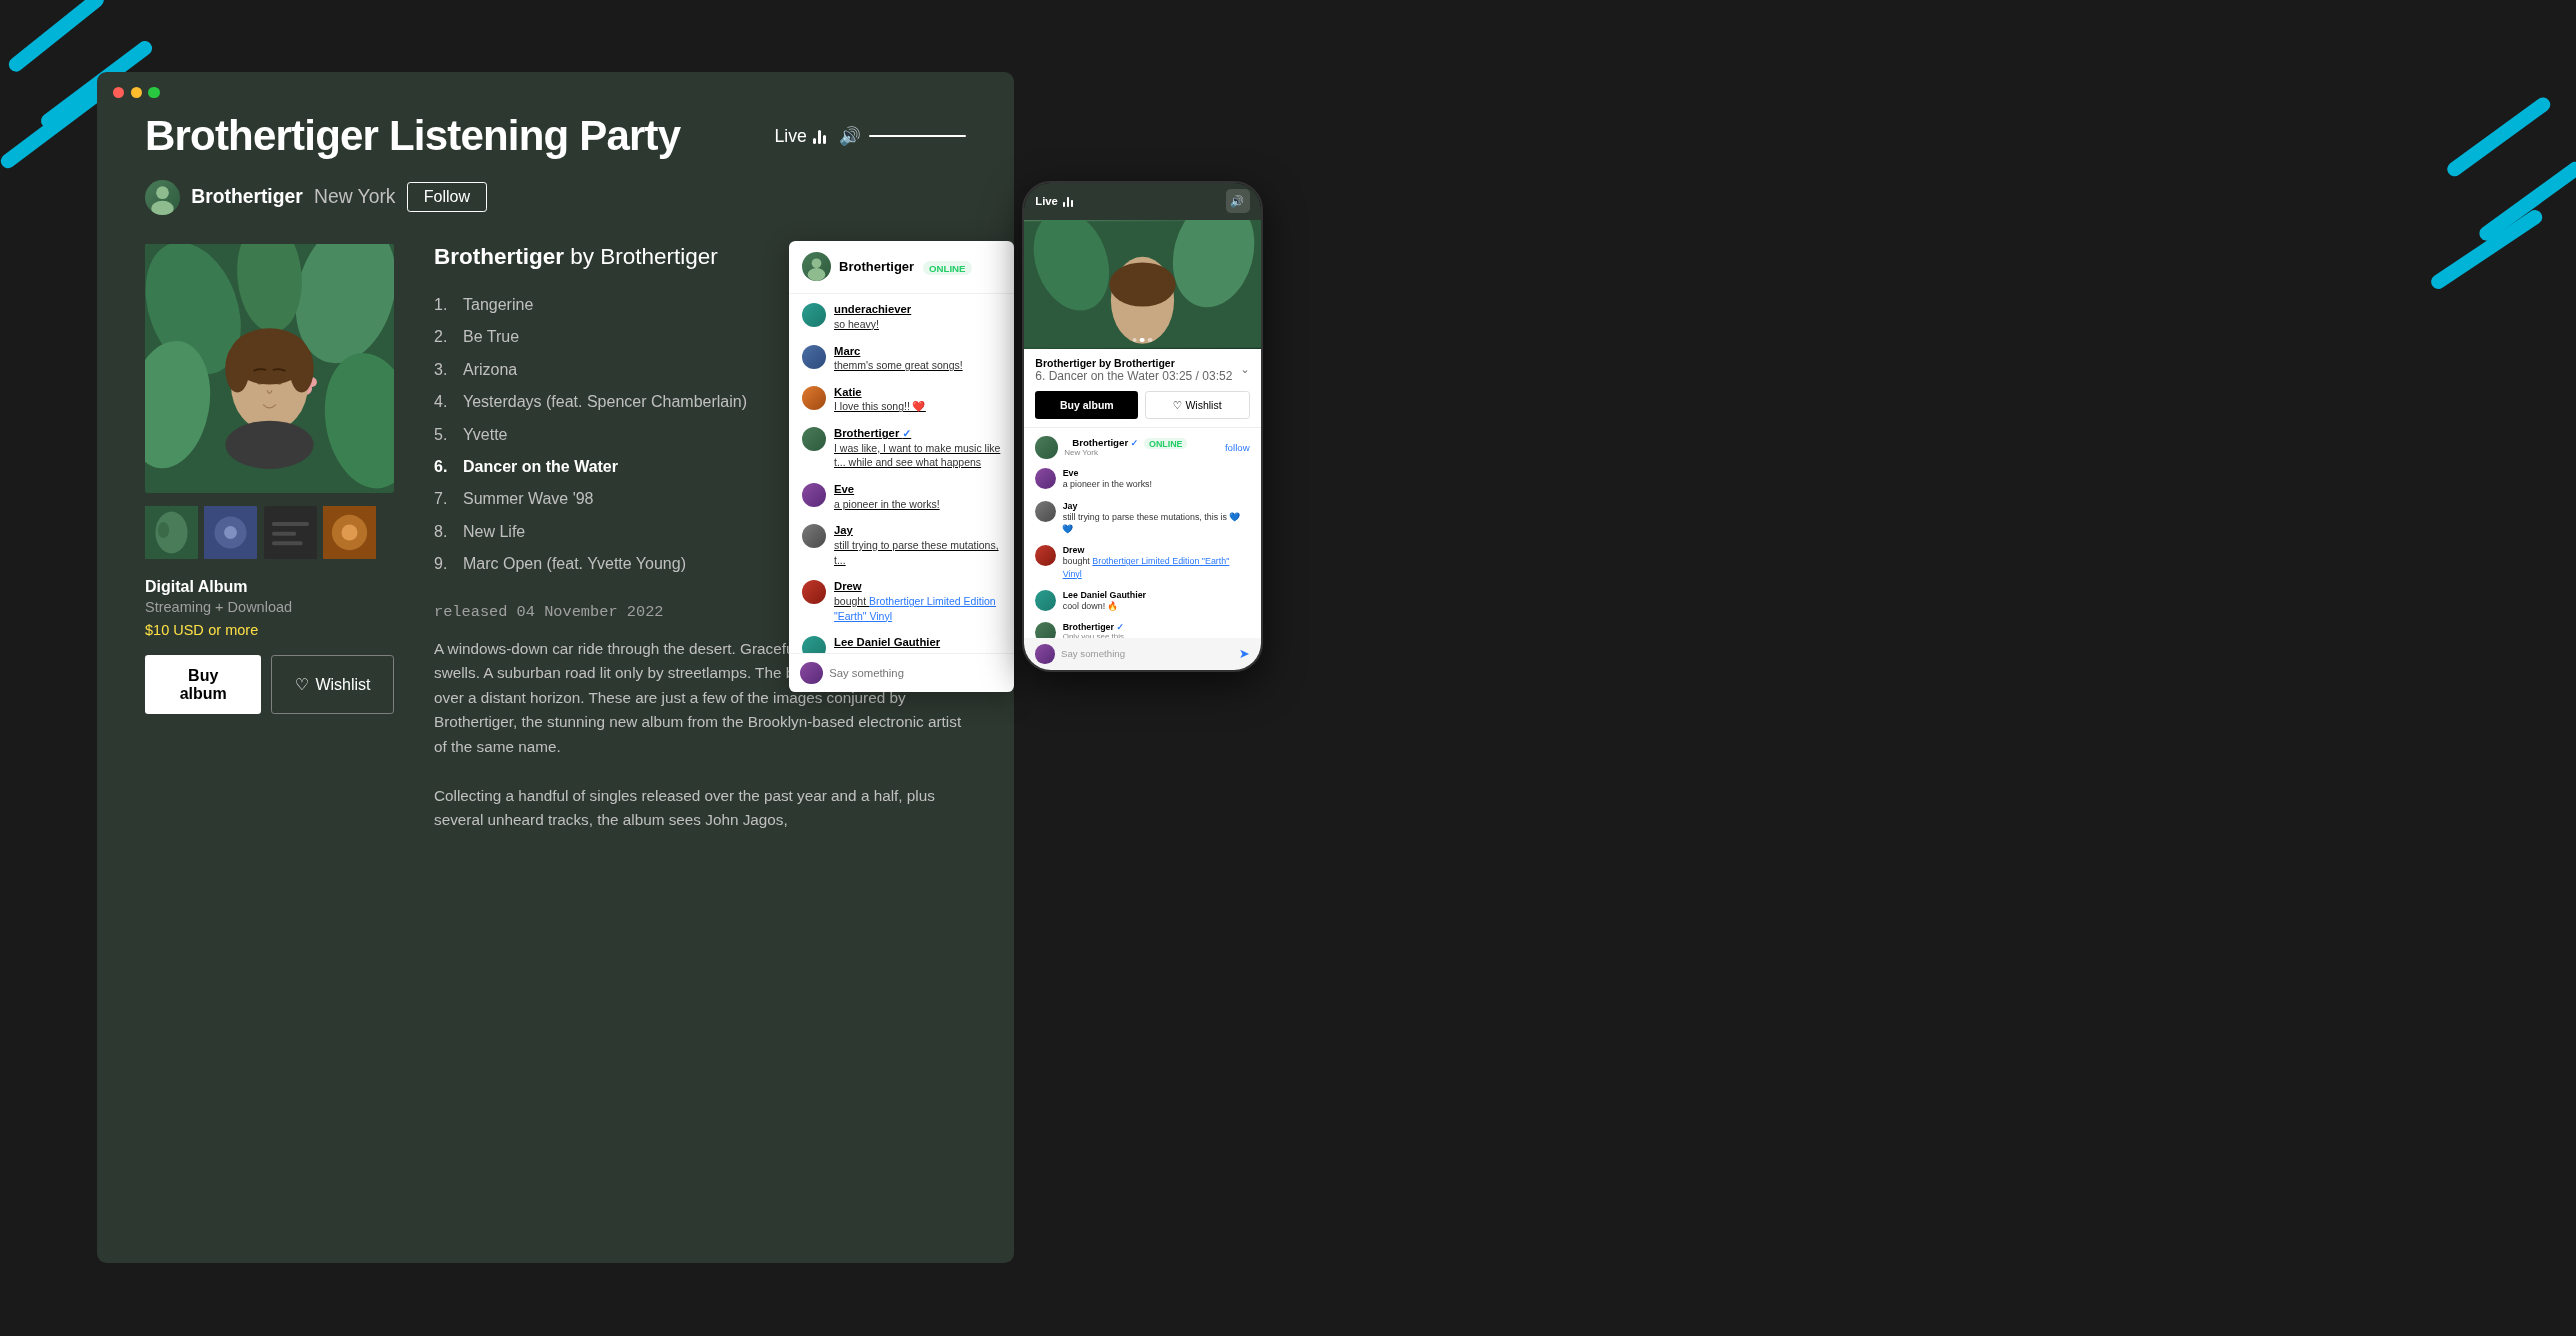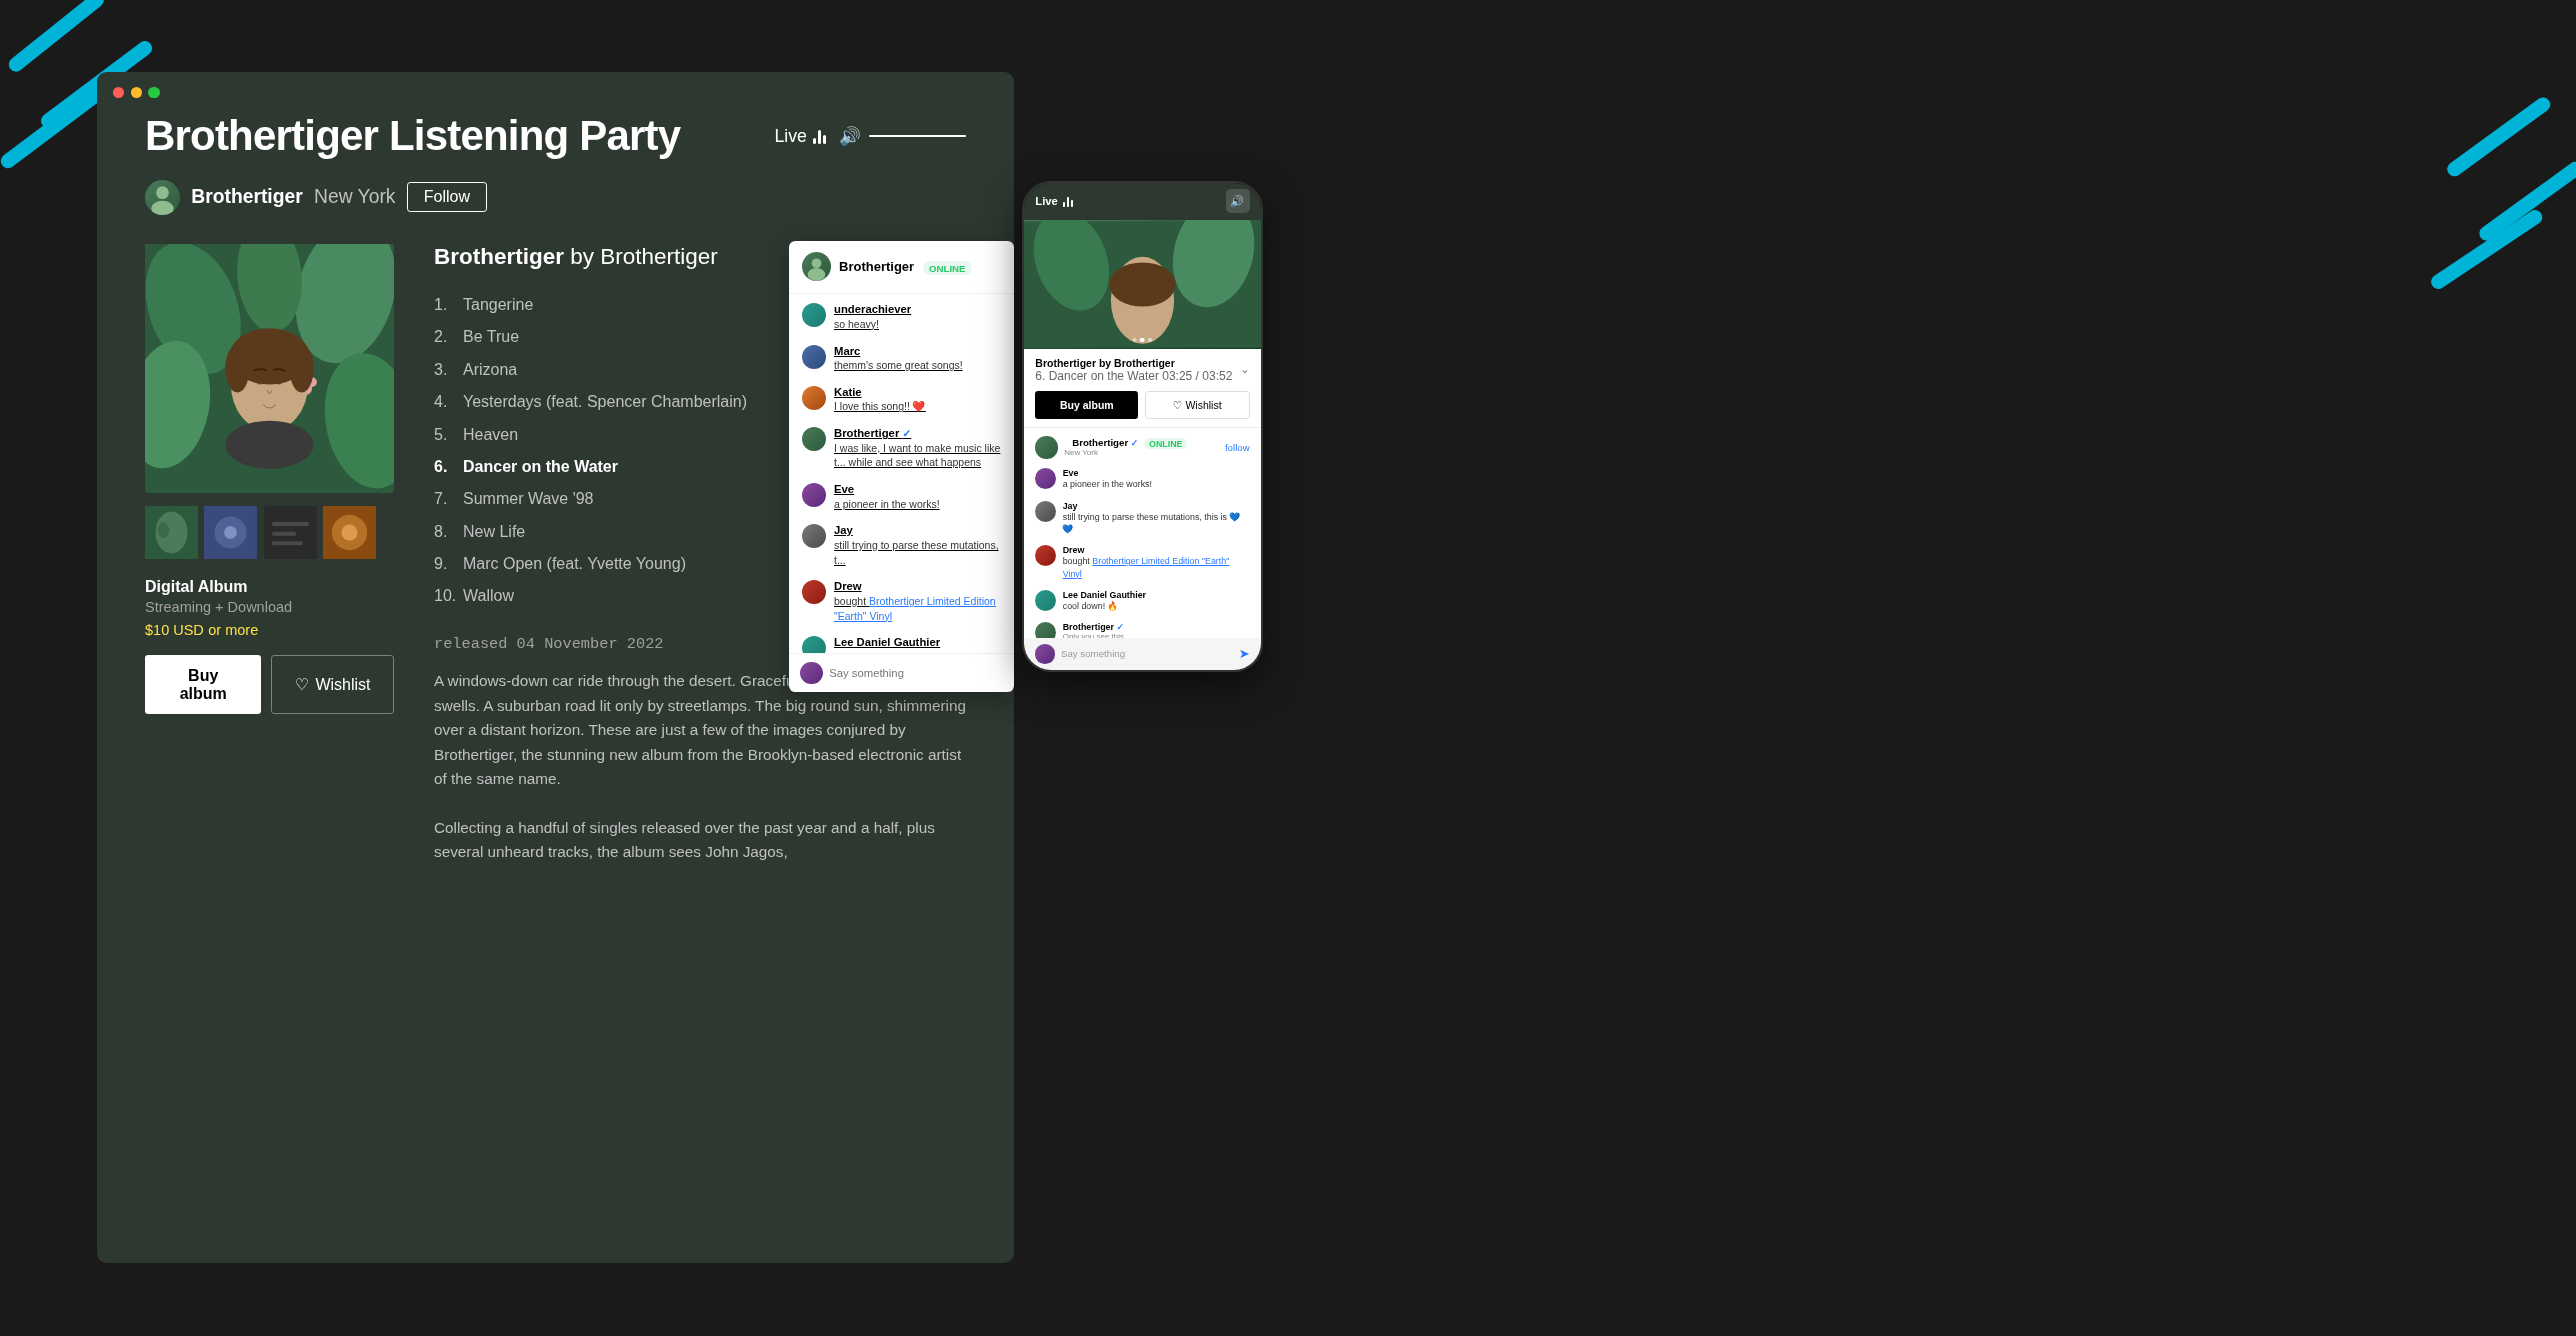--- a/index.html
+++ b/index.html
@@ -628,21 +628,21 @@
             <span class="track-name">Arizona</span>
             <span class="track-time">04:10</span>
           </li>
           <li class="track-item">
             <span class="track-num">4.</span>
             <span class="track-name">Yesterdays (feat. Spencer Chamberlain)</span>
             <span class="track-time">04:09</span>
           </li>
           <li class="track-item">
             <span class="track-num">5.</span>
-            <span class="track-name">Heaven</span>
+            <span class="track-name">Yvette</span>
             <span class="track-time">04:50</span>
           </li>
           <li class="track-item active">
             <span class="track-num">6.</span>
             <span class="track-name">Dancer on the Water</span>
             <span class="track-time">03:25 / 03:52</span>
           </li>
           <li class="track-item">
             <span class="track-num">7.</span>
             <span class="track-name">Summer Wave '98</span>
@@ -651,25 +651,20 @@
           <li class="track-item">
             <span class="track-num">8.</span>
             <span class="track-name">New Life</span>
             <span class="track-time">04:24</span>
           </li>
           <li class="track-item">
             <span class="track-num">9.</span>
             <span class="track-name">Marc Open (feat. Yvette Young)</span>
             <span class="track-time">04:00</span>
           </li>
-          <li class="track-item">
-            <span class="track-num">10.</span>
-            <span class="track-name">Wallow</span>
-            <span class="track-time">04:58</span>
-          </li>
         </ul>
 
         <div class="release-date">released 04 November 2022</div>
         <div class="album-desc">
           A windows-down car ride through the desert. Graceful surfers shredding blue swells. A suburban road lit only by streetlamps. The big round sun, shimmering over a distant horizon. These are just a few of the images conjured by Brothertiger, the stunning new album from the Brooklyn-based electronic artist of the same name.<br><br>
           Collecting a handful of singles released over the past year and a half, plus several unheard tracks, the album sees John Jagos,
         </div>
       </div>
     </div>
   </div>

